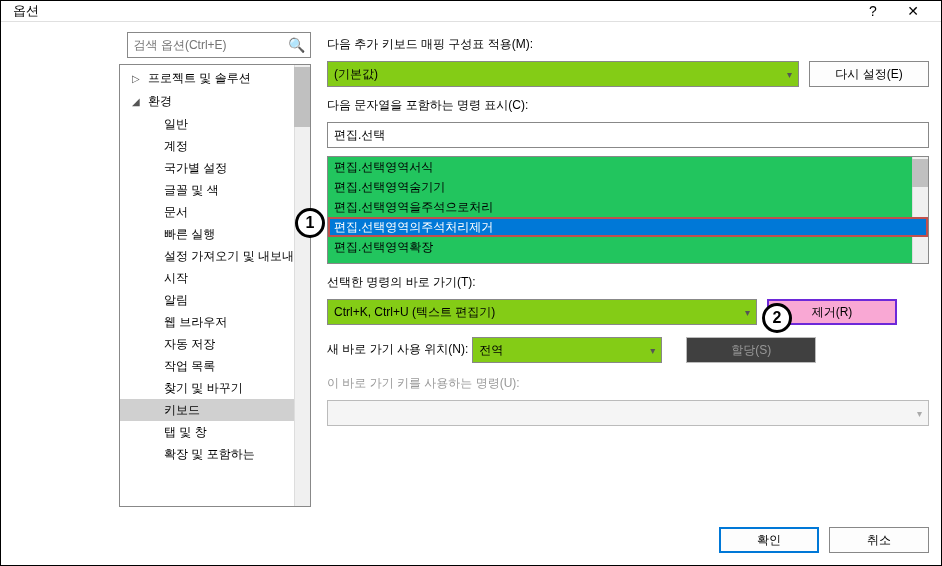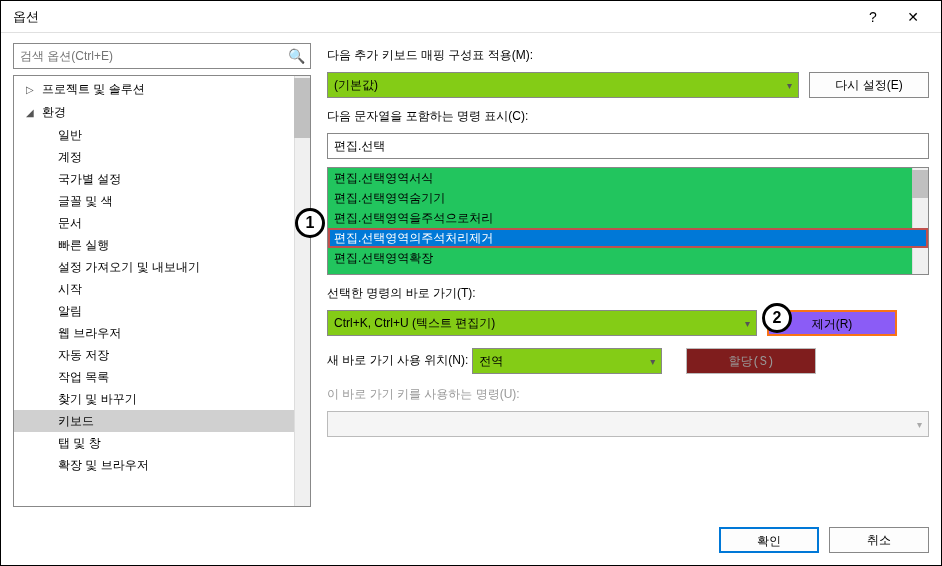--- a/index.html
+++ b/index.html
@@ -7,21 +7,21 @@
       font-family: "Malgun Gothic", "맑은 고딕", sans-serif;
       font-size: 12px;
       background: #fff;
       width: 942px;
       height: 566px;
       border: 1px solid #000;
       display: flex;
       flex-direction: column;
     }
     .titlebar {
-      height: 32px;
+      height: 21px;
       display: flex;
       align-items: center;
       padding: 0 8px 0 12px;
       border-bottom: 1px solid #e0e0e0;
     }
     .titlebar .title { flex: 1; font-size: 13px; }
     .titlebar .btn {
       width: 40px;
       height: 28px;
       display: flex;
@@ -34,20 +34,21 @@
       display: flex;
       flex: 1;
       padding: 10px 12px;
       gap: 16px;
       overflow: hidden;
     }
     .left-col {
       width: 298px;
       display: flex;
       flex-direction: column;
+      align-items: flex-end;
     }
     .search-wrap {
       border: 1px solid #888;
       height: 26px;
       display: flex;
       align-items: center;
       padding: 0 4px 0 6px;
       margin-bottom: 6px;
     }
     .search-wrap input {
@@ -120,34 +121,33 @@
       font-size: 10px;
       color: #555;
     }
     .combo.wide { flex: 1; }
     .btn-std {
       border: 1px solid #888;
       height: 26px;
       min-width: 120px;
       padding: 4px 14px;
       display: flex;
-      align-items: flex-start;
+      align-items: center;
       justify-content: center;
       background: #fdfdfd;
       cursor: pointer;
     }
     .btn-std.disabled {
       color: #999;
       border-color: #bbb;
-      background: #7f1d1d;
-      font-family: Liberation Mono, monospace;
+      background: #404040;
     }
     .btn-std.highlight {
-      border: 2px solid #f97316;
-      background: #8b5cf6;
+      border: 2px solid #6d28d9;
+      background: #f9a8d4;
     }
     .textinput {
       border: 1px solid #888;
       height: 26px;
       display: flex;
       align-items: center;
       padding: 0 6px;
     }
     .textinput input {
       border: none;
@@ -263,21 +263,21 @@
           <div class="tree-item depth2"><span>빠른 실행</span></div>
           <div class="tree-item depth2"><span>설정 가져오기 및 내보내기</span></div>
           <div class="tree-item depth2"><span>시작</span></div>
           <div class="tree-item depth2"><span>알림</span></div>
           <div class="tree-item depth2"><span>웹 브라우저</span></div>
           <div class="tree-item depth2"><span>자동 저장</span></div>
           <div class="tree-item depth2"><span>작업 목록</span></div>
           <div class="tree-item depth2"><span>찾기 및 바꾸기</span></div>
           <div class="tree-item depth2 selected"><span>키보드</span></div>
           <div class="tree-item depth2"><span>탭 및 창</span></div>
-          <div class="tree-item depth2"><span>확장 및 브라우저</span></div>
+          <div class="tree-item depth2"><span>확장 및 포함하는</span></div>
         </div>
       <div class="tree-scrollbar">
         <div class="tree-thumb"></div>
       </div>
     </div>
   </div>
 
   <div class="right-col" style="position:relative;">
     <div class="label">다음 추가 키보드 매핑 구성표 적용(M):</div>
     <div class="row">

